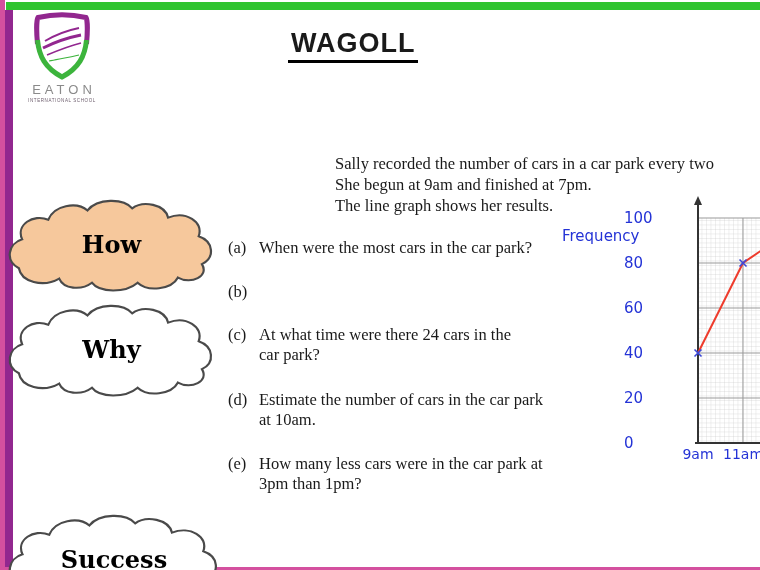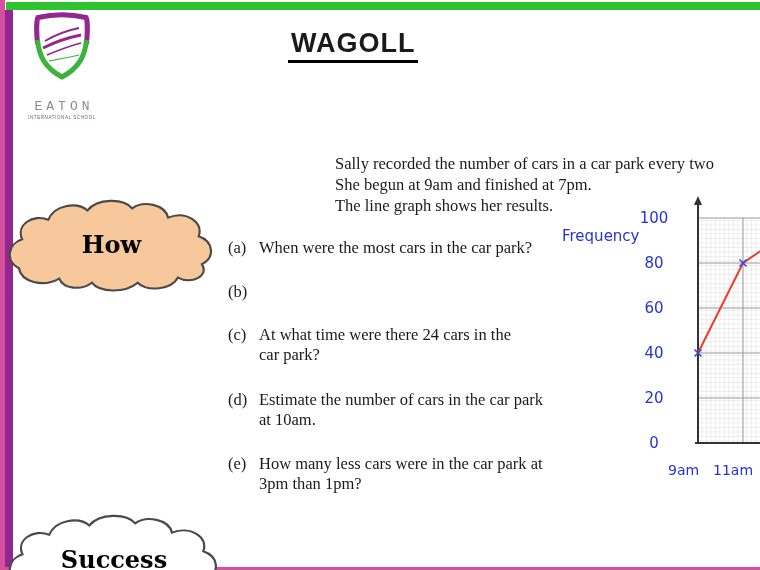--- a/index.html
+++ b/index.html
@@ -8,22 +8,22 @@
 
   
   .bar-left-pink{position:absolute;left:0;top:0;width:5px;height:570px;}
   .bar-top-green{position:absolute;left:6px;top:2px;width:754px;height:8px;}
   .bar-left-purple{position:absolute;left:5px;top:10px;width:8px;height:558px;}
   .bar-bottom-pink{position:absolute;left:0;bottom:0;width:760px;height:3px;}
 
   
   .logo{position:absolute;left:24px;top:10px;width:76px;text-align:center;}
   .logo svg{display:block;margin:0 auto;}
-  .logo-name{font-family:Liberation Mono, monospace;font-size:13px;letter-spacing:4px;
-             color:#8a8a8a;margin-top:19px;text-indent:4px;}
+  .logo-name{font-family:Liberation Sans, sans-serif;font-size:13px;letter-spacing:4px;
+             color:#8a8a8a;margin-top:2px;text-indent:4px;}
   .logo-sub{font-family:"Liberation Sans",sans-serif;font-size:4.5px;letter-spacing:0.6px;
             color:#6d5d6d;margin-top:1px;}
 
   
   .title{position:absolute;left:288px;top:28px;margin:0;
          font-family:"Liberation Sans",sans-serif;font-size:27px;font-weight:bold;
          letter-spacing:1px;border-bottom:3px solid #000;padding:0 3px 1px 3px;}
 
   
   .cloud{position:absolute;}
@@ -44,23 +44,23 @@
   .q{position:absolute;left:228px;width:402px;display:flex;
      font-size:16.5px;line-height:20px;}
   .q-marker{flex:none;width:31px;}
   .q-text{white-space:pre-line;}
   .q-a{top:238px;} .q-b{top:282px;} .q-c{top:325px;} .q-d{top:390px;} .q-e{top:454px;}
 
   
   .graph{position:absolute;left:598px;top:193px;width:162px;height:290px;
          font-family:"DejaVu Sans",sans-serif;}
   .graph svg{position:absolute;left:0;top:0;overflow:visible;}
-  .gy{position:absolute;right:76px;width:60px;text-align:center;
+  .gy{position:absolute;right:76px;width:60px;text-align:left;
       font-size:15px;height:20px;line-height:20px;}
-  .gx{position:absolute;top:269px;width:60px;font-size:14px;}
+  .gx{position:absolute;top:253px;width:60px;text-align:center;font-size:14px;}
   .gfreq{position:absolute;right:88px;top:34px;width:110px;font-size:15px;}
 </style>
 </head>
 <body>
 
 <div class="page">
 
   <div class="bar-left-pink" style="background: rgb(212, 80, 159);"></div>
   <div class="bar-top-green" style="background: rgb(47, 196, 47);"></div>
   <div class="bar-left-purple" style="background: rgb(146, 39, 143);"></div>
@@ -88,20 +88,26 @@
     <div class="logo-sub">INTERNATIONAL SCHOOL</div>
   </div>
 
   <h1 class="title">WAGOLL</h1>
 
   <div class="cloud cloud-how">
     <svg viewBox="0 0 190 92" preserveAspectRatio="none">
         <use href="#cloudPath" class="cloud-shape" stroke="#4a4a4a" stroke-width="2" fill="#f6c89c"></use>
       </svg>
     <div class="cloud-label">How</div>
+  </div>
+  <div class="cloud cloud-why">
+    <svg viewBox="0 0 190 92" preserveAspectRatio="none">
+        <use href="#cloudPath" class="cloud-shape" stroke="#4a4a4a" stroke-width="2" fill="#ffffff"></use>
+      </svg>
+    <div class="cloud-label">Why</div>
   </div>
   <div class="cloud cloud-success">
     <svg viewBox="0 0 190 92" preserveAspectRatio="none">
         <use href="#cloudPath" class="cloud-shape" stroke="#4a4a4a" stroke-width="2" fill="#ffffff"></use>
       </svg>
     <div class="cloud-label">Success</div>
   </div>
 
   <div class="intro">Sally recorded the number of cars in a car park every two
 She begun at 9am and finished at 7pm.

